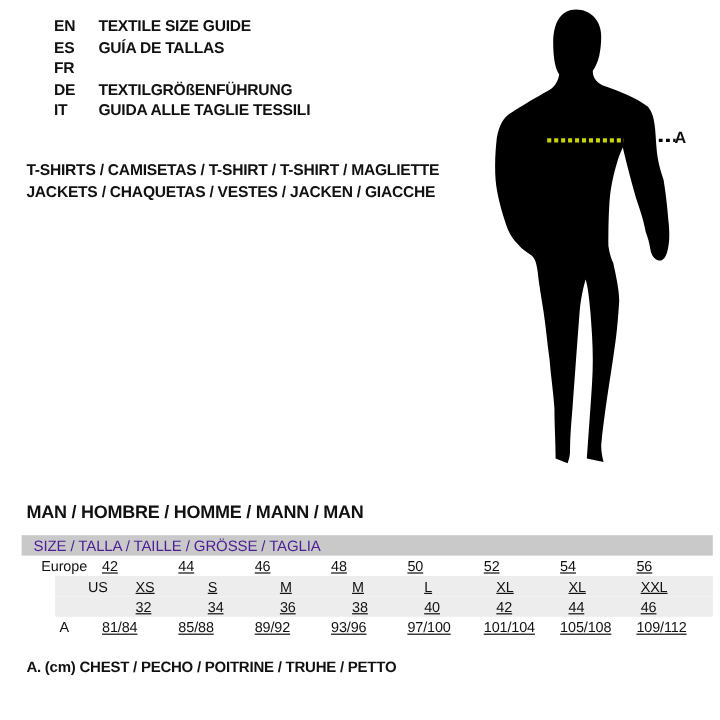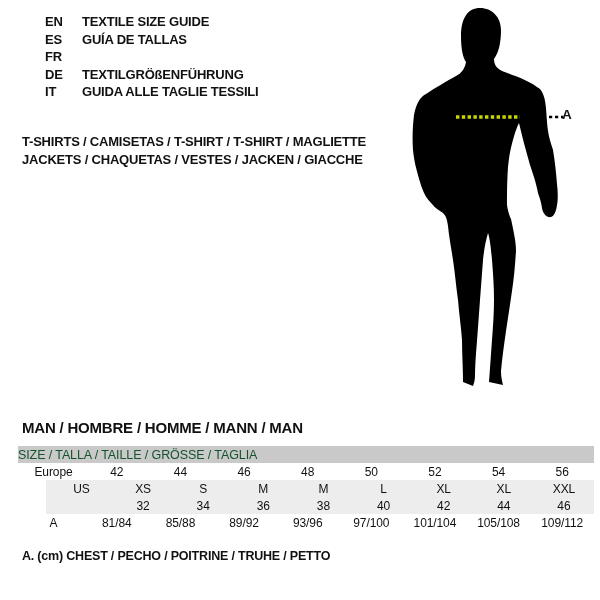--- a/index.html
+++ b/index.html
@@ -16,25 +16,25 @@
   
   .categories{left:22px;top:105px;font-size:13px;font-weight:700;letter-spacing:-0.2px;line-height:18px;margin-top:28px;}
   
   .figure-wrap{left:403px;top:4px;width:170px;height:386px;}
   .measure-label{left:562px;top:107px;font-size:13.5px;font-weight:700;letter-spacing:-0.2px;}
   
   .man-label{left:22px;top:419px;font-size:15px;font-weight:700;letter-spacing:-0.2px;}
   
   .size-table{left:18px;top:446px;width:576px;font-size:12px;letter-spacing:-0.1px;}
   .t-header{height:17px;background:#c9c9c9;display:flex;align-items:center;
-            padding-left:0;font-size:12.5px;color:#14532d;}
+            padding-left:10px;font-size:12.5px;color:#4c1d95;}
   .t-row{display:flex;height:17px;align-items:center;}
   .t-row.shade{background:#ededed;margin-left:28px;}
   .t-lbl{width:63px;flex:0 0 63px;padding-left:4px;text-align:center;}
-  .t-val{flex:1;text-align:center;}
+  .t-val{flex:1;text-align:left;text-decoration:underline;}
   
   .footnote{left:22px;top:549px;font-size:12.5px;font-weight:700;letter-spacing:-0.2px;}
 </style>
 </head>
 <body>
 
 <div class="abs lang-list">
   <div class="lang-row">
     <span class="lang-code">EN</span>
     <span class="lang-label">TEXTILE SIZE GUIDE</span>

